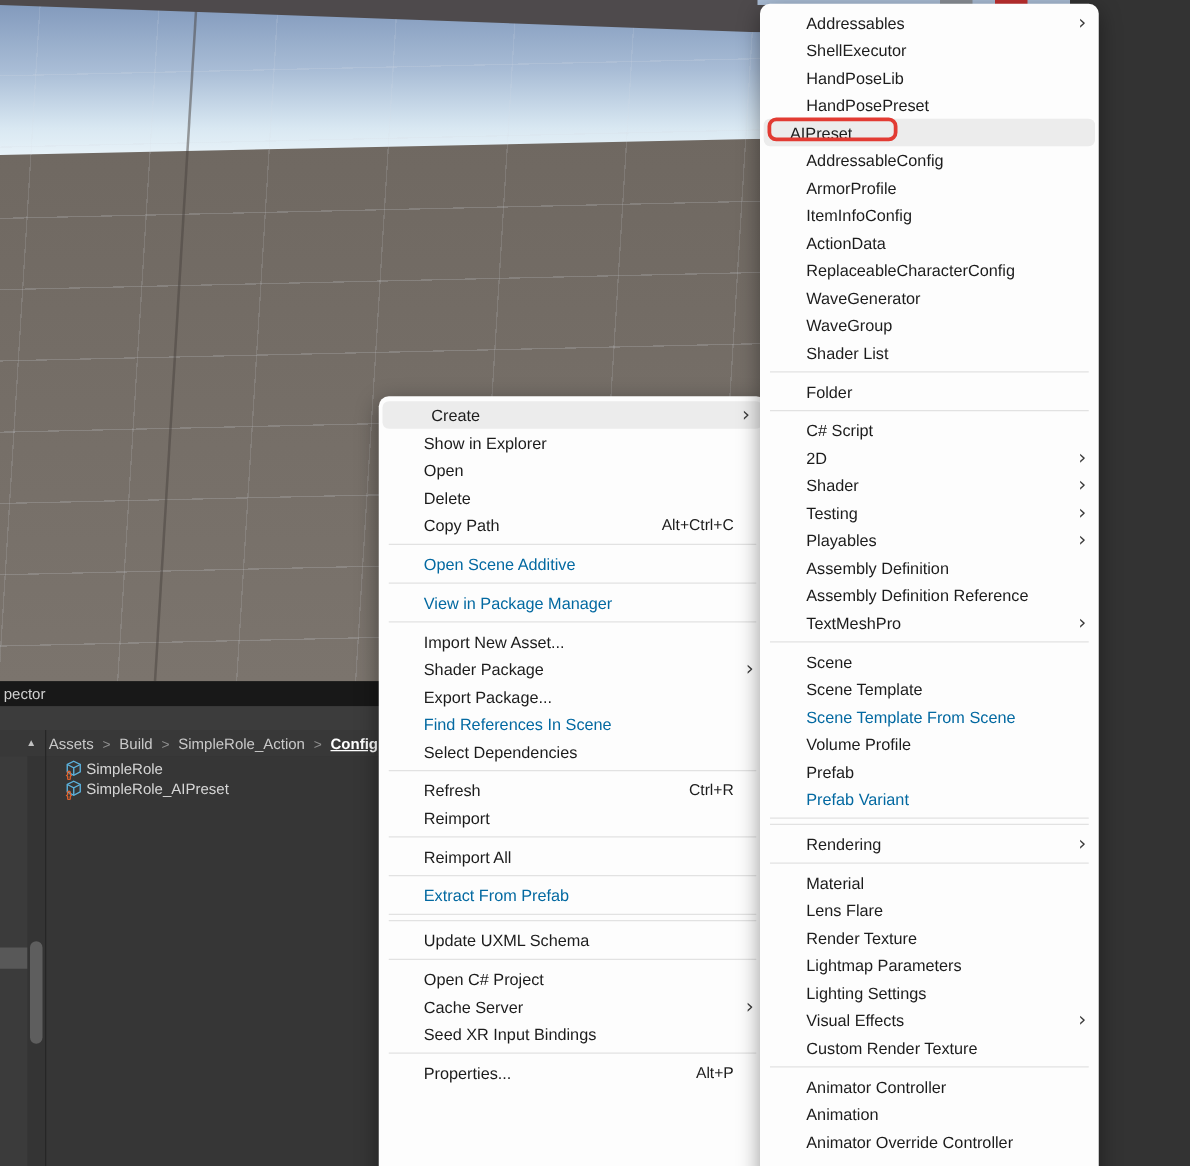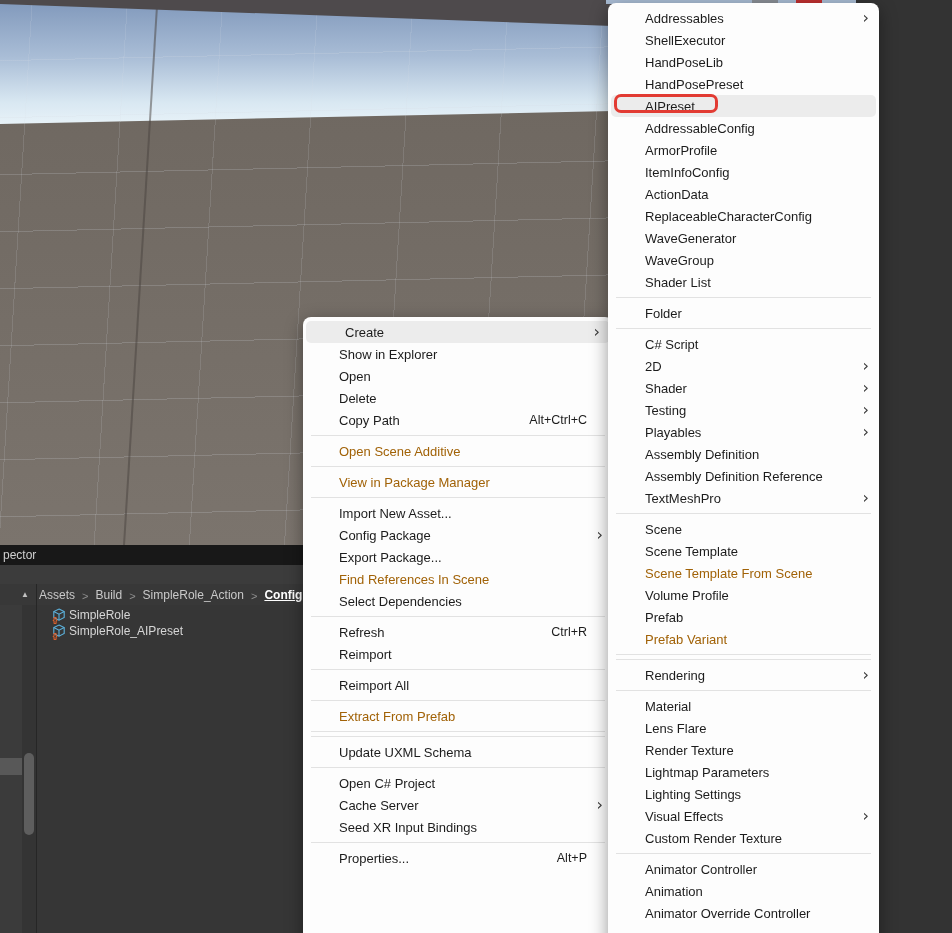--- a/index.html
+++ b/index.html
@@ -51,22 +51,22 @@
   .menu{position:absolute;background:#fdfdfd;border-radius:8px;
         box-shadow:0 5px 18px rgba(0,0,0,.4);padding-top:4px;box-sizing:border-box;
         font-size:13px;color:#1c1c1c;z-index:5;}
   .menu.main{left:303px;top:317px;width:310px;height:757px;}
   .menu.sub{left:608px;top:3px;width:271px;height:947px;border-bottom-left-radius:0;border-bottom-right-radius:0;z-index:6;}
   .mi{position:relative;display:flex;align-items:center;height:22px;padding-right:14px;}
   .menu.main .mi{padding-left:36px;}
   .menu.sub  .mi{padding-left:37px;}
   .mi.hov{background:#ececec;border-radius:5px;margin:0 3px;}
   .menu.main .mi.hov{padding-left:39px;}
-  .menu.sub  .mi.hov{padding-left:34px;}
-  .mi.dis{color:#a16207;}
+  .menu.sub  .mi.hov{padding-left:21px;}
+  .mi.dis{color:#0369a1;}
   .mi .sp{flex:1;}
   .mi .sc{margin-right:12px;color:#1c1c1c;font-size:12.5px;}
   .mi .ar{position:absolute;right:10px;top:0;line-height:22px;font-size:16px;color:#3c3c3c;
           font-family:"DejaVu Sans",sans-serif;}
   .msep{height:1px;background:#e2e2e2;margin:4px 8px;}
   .redbox{position:absolute;left:3px;top:-1px;width:98px;height:13px;
           border:3px solid #e23b33;border-radius:7px;pointer-events:none;}
 </style>
 </head>
 <body>
@@ -166,21 +166,21 @@
       <div class="mi dis">
         <span class="lbl">View in Package Manager</span>
         <span class="sp"></span>
       </div>
       <div class="msep"></div>
       <div class="mi">
         <span class="lbl">Import New Asset...</span>
         <span class="sp"></span>
       </div>
       <div class="mi">
-        <span class="lbl">Config Package</span>
+        <span class="lbl">Shader Package</span>
         <span class="sp"></span>
         <span class="ar">›</span>
       </div>
       <div class="mi">
         <span class="lbl">Export Package...</span>
         <span class="sp"></span>
       </div>
       <div class="mi dis">
         <span class="lbl">Find References In Scene</span>
         <span class="sp"></span>

